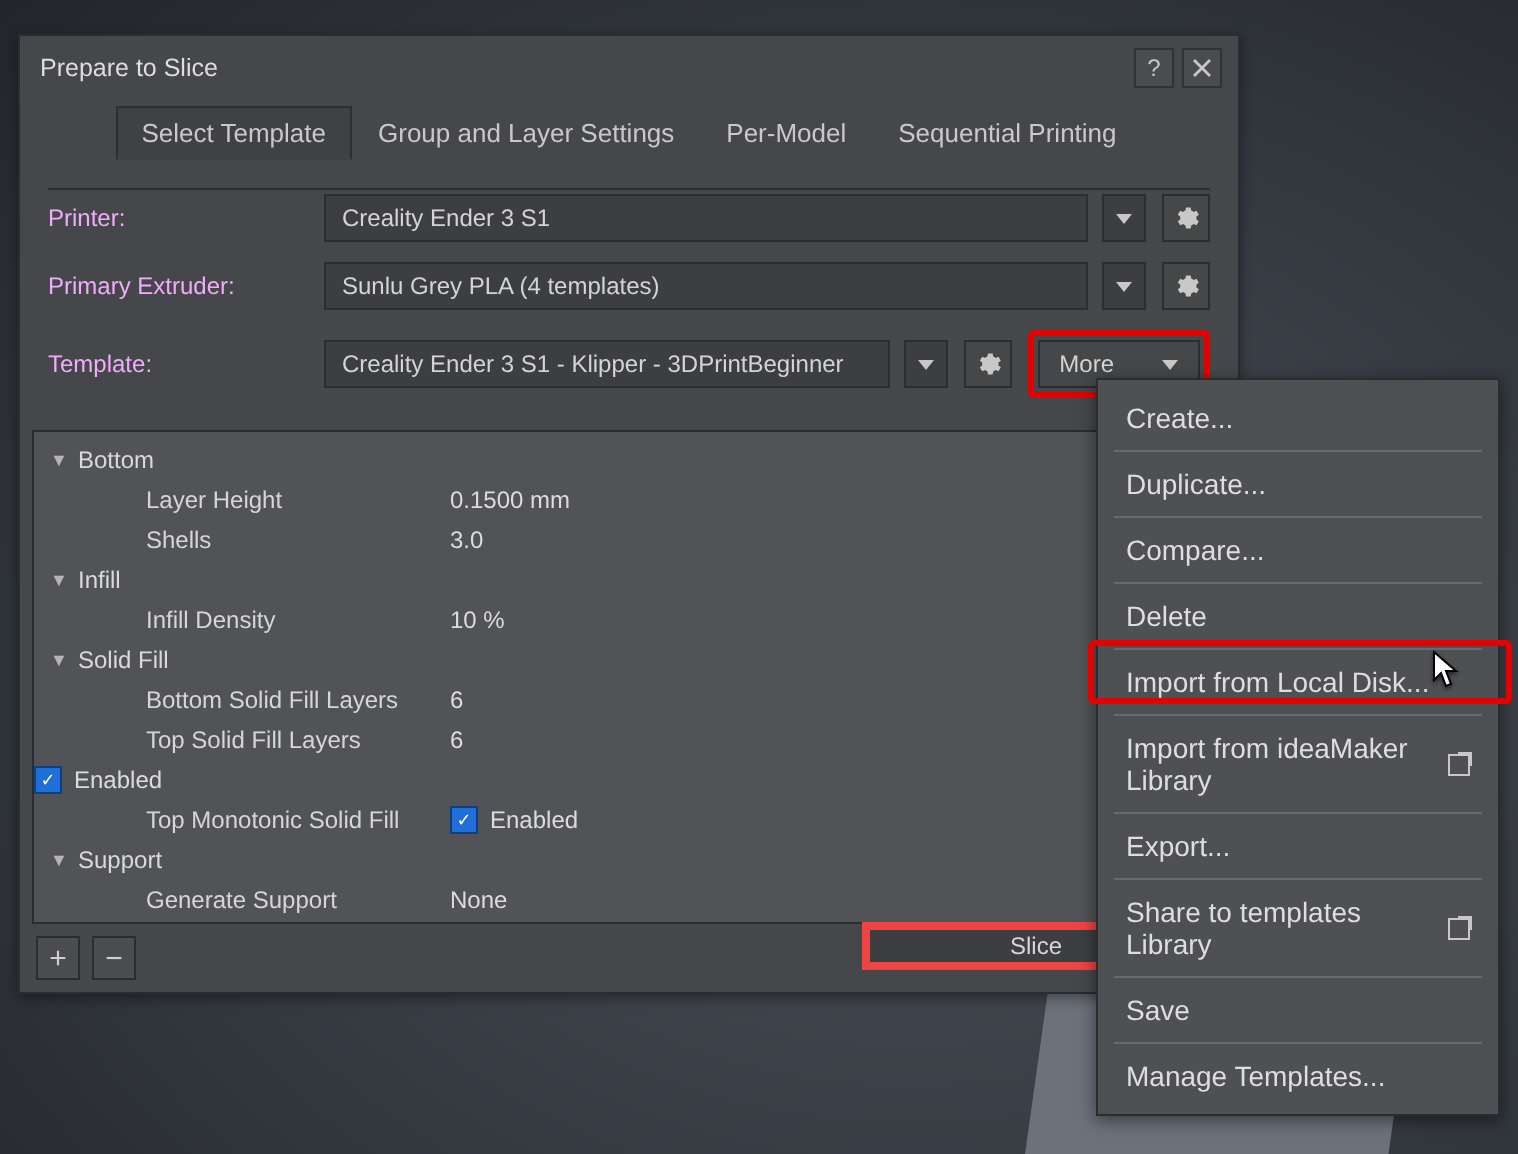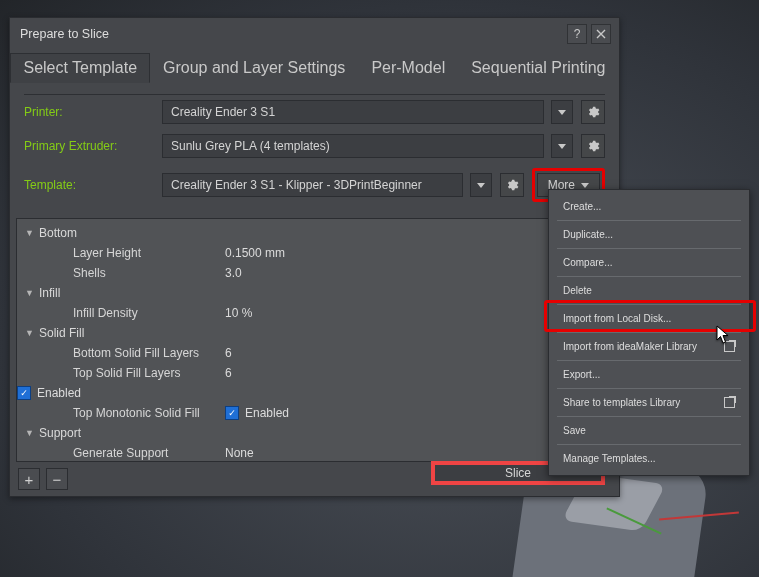--- a/index.html
+++ b/index.html
@@ -27,44 +27,44 @@
   font-size: 12px; color: #d8d8d8;
 }
 .title-bar { display:flex; align-items:center; padding:6px 8px 8px 10px; }
 .title-bar .title { flex:1; font-size:12.5px; color:#dedede;}
 .tb-btn {
   width:20px; height:20px; border:1px solid #303235; background:#4a4c50;
   display:flex; align-items:center; justify-content:center; color:#c8c8c8; margin-left:4px;
 }
 .tabs { display:flex; gap:0; margin: 0 0 10px 0; justify-content:center;}
 .tab {
-  padding:5px 12px; font-size:16px; color:#c9c9c9;
+  padding:5px 12px; font-size:13px; color:#c9c9c9;
   border:1px solid transparent; position:relative; top:1px;
 }
 .tab.active { background:#3f4145; border:1px solid #2d2f33; border-bottom:1px solid #3f4145;}
 .tabs::after{content:""; position:absolute; left:14px; right:14px; top:76px; border-top:1px solid #2d2f33;}
 
 .form-area { padding: 8px 14px 0 14px; }
 .row { display:flex; align-items:center; margin-bottom:10px; gap:8px;}
-.row-label { width:130px; color:#84cc16; }
+.row-label { width:130px; color:#f0abfc; }
 .combo {
   flex:1; display:flex; align-items:center; height:24px;
   background:#3c3e42; border:1px solid #2b2d31; padding:0 8px; color:#d4d4d4;
 }
 .combo-arrow {
   width:22px; height:24px; border:1px solid #2b2d31; background:#3c3e42;
   display:flex; align-items:center; justify-content:center; margin-left:-1px;
 }
 .gear-btn {
   width:24px; height:24px; border:1px solid #2b2d31; background:#454749;
   display:flex; align-items:center; justify-content:center;
 }
 .more-btn {
   height:24px; padding:0 10px; border:1px solid #2b2d31; background:#454749;
-  display:flex; align-items:center; gap:6px; color:#d4d4d4;
+  display:flex; align-items:center; gap:24px; color:#d4d4d4;
 }
 .more-wrap { border:3px solid #e60000; padding:2px; border-radius:3px;}
 
 .props {
   margin:6px 6px 0 6px; flex:1;
   background:#515356; border:1px solid #2b2d31;
   padding:4px 0 4px 0; overflow:hidden;
 }
 .cat-row { display:flex; align-items:center; padding:3px 6px 3px 8px; color:#d9d9d9;}
 .tri { width:10px; font-size:9px; color:#b5b5b5;}
@@ -80,21 +80,21 @@
 .slice-btn {
   position:absolute; right:14px; bottom:11px;
   width:174px; height:24px; border:4px solid #ef4444; background:#3c3e42;
   display:flex; align-items:center; justify-content:center; color:#d6d6d6;
 }
 
 .menu {
   position:absolute; left:548px; top:189px; width:202px;
   background:#4e5054; border:1px solid #2a2c30;
   box-shadow:0 2px 8px rgba(0,0,0,0.5);
-  padding:4px 0; font-size:10px; color:#dedede;
+  padding:4px 0; font-size:14px; color:#dedede;
 }
 .menu-item { padding:7px 14px 7px 14px; display:flex; align-items:center;}
 .menu-item .lbl{flex:1;}
 .menu-sep { height:1px; background:#676a6e; margin:1px 8px;}
 .menu-hl {
   position:absolute; left:-5px; width:212px; height:32px;
   border:3px solid #e60000; border-radius:3px; pointer-events:none;
 }
 .cursor {
   position:absolute; width:16px;height:20px;

